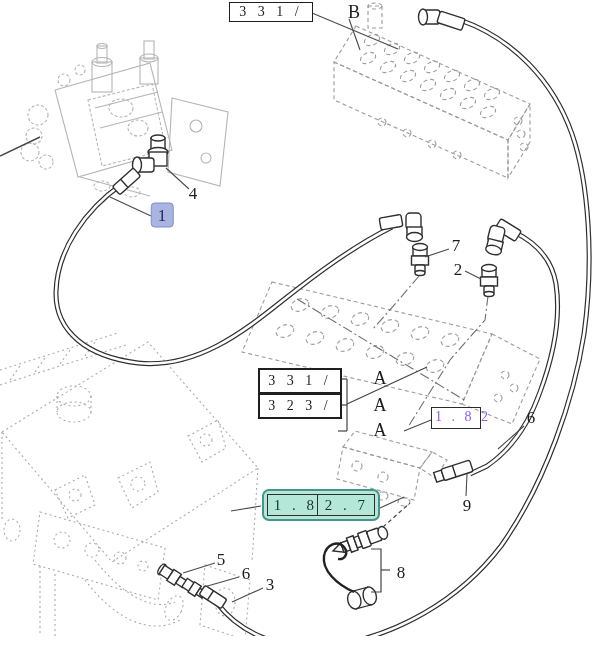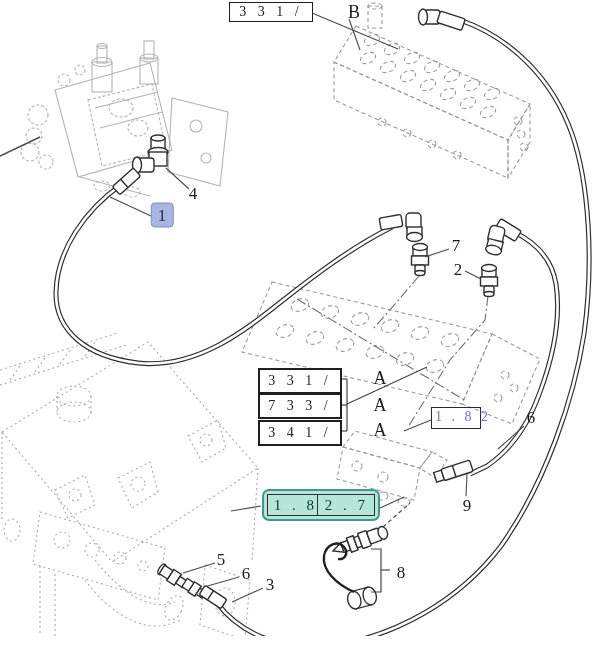--- a/index.html
+++ b/index.html
@@ -297,22 +297,21 @@
     <line x1="263" y1="588" x2="232" y2="602"></line>
     <line x1="431" y1="420" x2="404" y2="431"></line>
     <line x1="261" y1="506" x2="231" y2="511"></line>
     <line x1="380" y1="508" x2="404" y2="497"></line>
   </g>
 </svg>
 
 <div class="refbox thin" style="left:229px;top:2px;width:82px;height:18px;">3 3 1 /</div>
 
 <div class="refbox" style="left:258px;top:368px;width:80px;height:22px;">3 3 1 /</div>
-<div class="refbox" style="left:258px;top:393px;width:80px;height:22px;">7 3 3 /</div>
-<div class="refbox" style="left:258px;top:420px;width:80px;height:22px;">3 4 1 /</div>
+<div class="refbox" style="left:258px;top:393px;width:80px;height:22px;">3 2 3 /</div>
 
 <div class="box182border"></div>
 <div class="box182text">1 . 8 2</div>
 
 <div class="greenbox">
   <span class="inner"></span>
   <span class="divider"></span>
   <span>1 . 8 2 . 7</span>
 </div>
 

